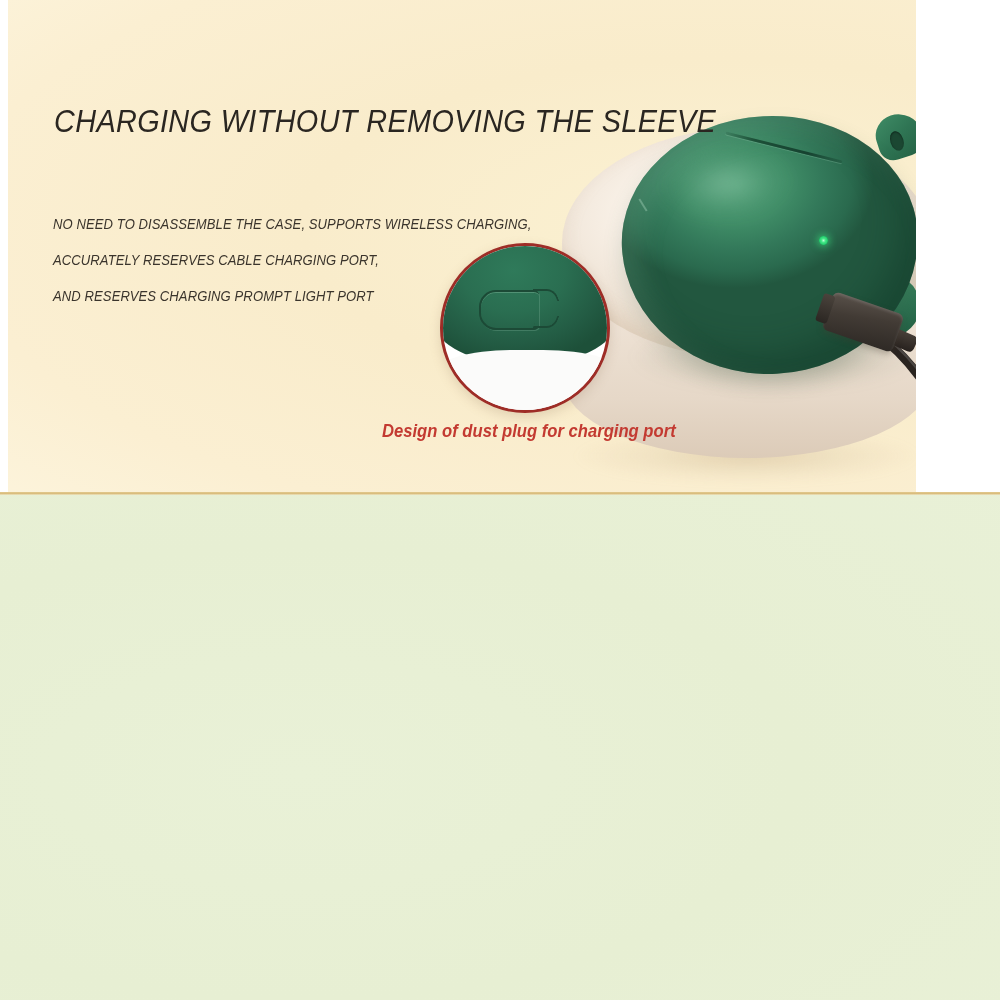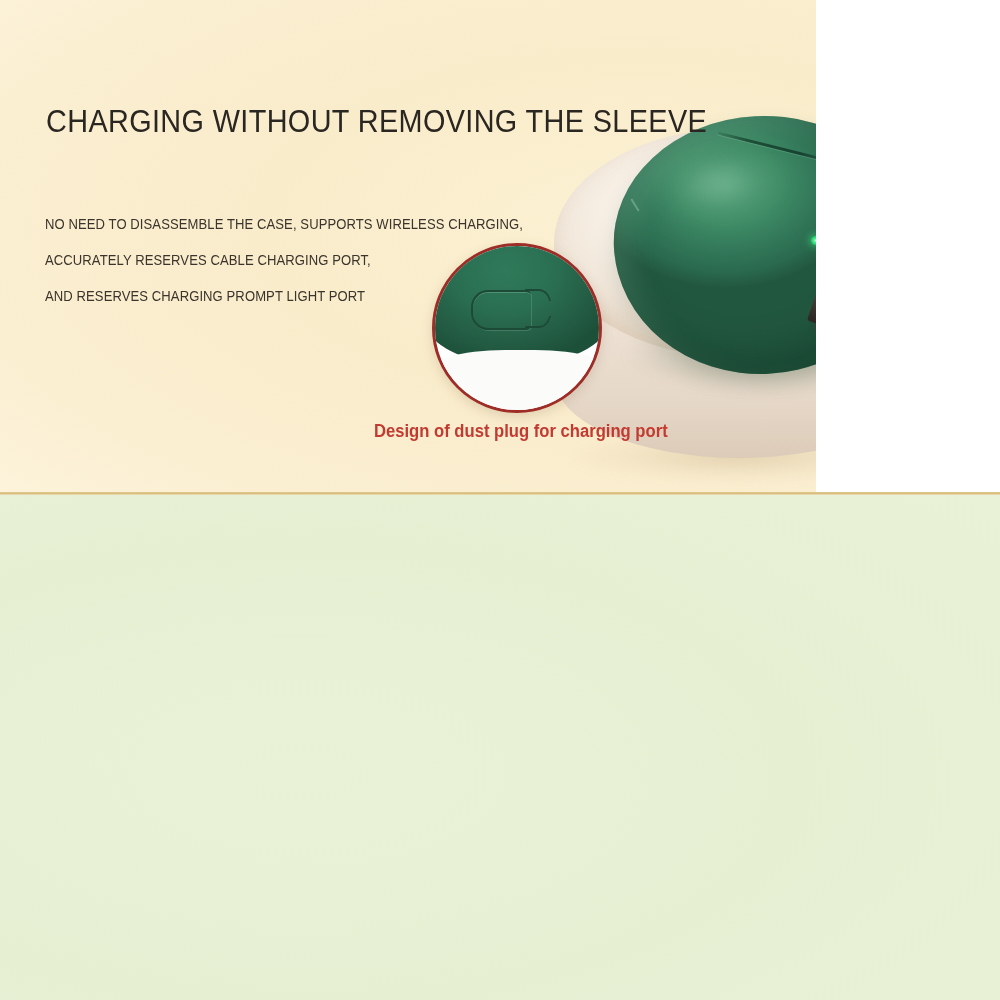--- a/index.html
+++ b/index.html
@@ -15,27 +15,28 @@
     position: relative;
     width: 1000px;
     height: 1000px;
     overflow: hidden;
     background: #ffffff;
   }
 
   
   .panel-top {
     position: absolute;
-    left: 0; top: 0;
-    width: 816px;
+    left: 8px; top: 0;
+    width: 908px;
     height: 494px;
     overflow: hidden;
     background:
       radial-gradient(120% 90% at 78% 46%, #fbf1d2 0%, #f9eccb 38%, #fbefd2 70%, #fdf6e0 100%),
       linear-gradient(180deg, #fdf6df 0%, #fbeec9 55%, #f8e9bf 100%);
+    font-style: italic;
   }
   .panel-divider {
     position: absolute;
     left: 0; top: 492px;
     width: 1000px; height: 3px;
     background: linear-gradient(180deg, #e3c98d 0%, #d9bd7e 50%, #efe6c4 100%);
     z-index: 40;
   }
 
   

